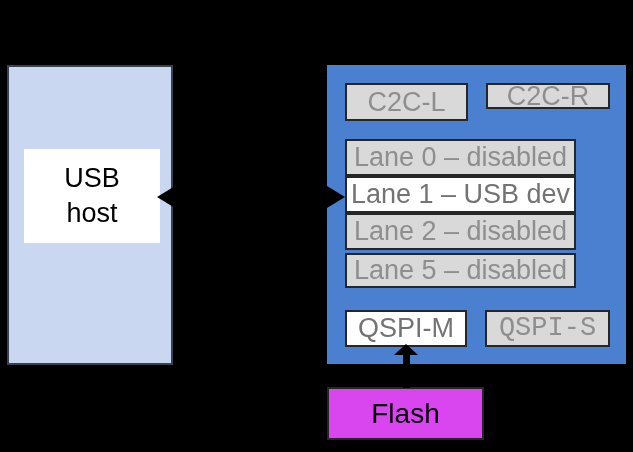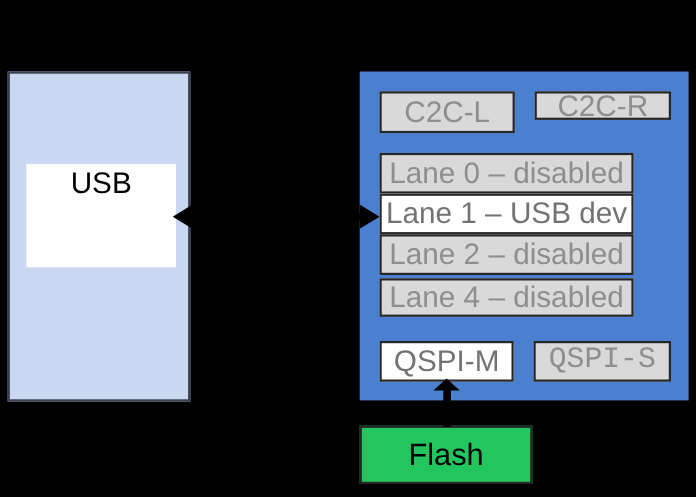--- a/index.html
+++ b/index.html
@@ -12,35 +12,35 @@
   .soc-panel{left:327px;top:65px;width:299px;height:299px;background:#4b7fd0;}
   .block{
     position:absolute;box-sizing:border-box;border:2px solid #262626;
     display:flex;align-items:center;justify-content:center;
     font-size:27px;line-height:1;white-space:nowrap;
   }
   .inactive{background:#d9d9d9;color:#8e8e8e;}
   .active{background:#ffffff;color:#737373;}
   .host-box{
     position:absolute;left:15px;top:82px;width:136px;height:94px;background:#ffffff;
-    display:flex;flex-direction:column;align-items:center;justify-content:space-between;
+    display:flex;flex-direction:column;align-items:center;justify-content:center;
     font-size:27px;line-height:35px;color:#000;text-align:center;
   }
   .c2c-l{left:18px;top:18px;width:123px;height:38px;}
   .c2c-r{left:159px;top:18px;width:124px;height:26px;}
   .lane{left:18px;width:231px;height:37px;}
   .lane0{top:74px;}
   .lane1{top:111px;}
   .lane2{top:148px;}
   .lane3{top:188px;height:35px;}
   .qspi-m{left:18px;top:245px;width:122px;height:37px;}
   .qspi-s{left:158px;top:245px;width:125px;height:37px;font-family:Liberation Mono, monospace;}
   .flash-box{
     position:absolute;left:327px;top:387px;width:157px;height:53px;box-sizing:border-box;
-    background:#22c55e;border:2px solid #262626;
+    background:#d946ef;border:2px solid #262626;
     display:flex;align-items:center;justify-content:center;
     font-size:28px;color:#000;
   }
   
   .arrow-part{position:absolute;}
   .h-shaft{left:174px;top:194px;width:154px;height:6px;background:#000;}
   .h-head-left{left:157px;top:186px;width:0;height:0;
     border-top:11px solid transparent;border-bottom:11px solid transparent;border-right:18px solid #000;}
   .h-head-right{left:327px;top:186px;width:0;height:0;
     border-top:11px solid transparent;border-bottom:11px solid transparent;border-left:18px solid #000;}
@@ -49,31 +49,32 @@
     border-left:12px solid transparent;border-right:12px solid transparent;border-bottom:11px solid #000;}
 </style>
 </head>
 <body>
 
 <div class="canvas">
 
   <div class="panel host-panel">
     <div class="host-box">
       <span>USB</span>
+      <span>host</span>
     </div>
   </div>
 
   <div class="panel soc-panel">
     <div class="block inactive c2c-l">C2C-L</div>
     <div class="block inactive c2c-r">C2C-R</div>
 
     <div class="block inactive lane lane0">Lane 0 – disabled</div>
     <div class="block active lane lane1">Lane 1 – USB dev</div>
     <div class="block inactive lane lane2">Lane 2 – disabled</div>
-    <div class="block inactive lane lane3">Lane 4 – disabled</div>
+    <div class="block inactive lane lane3">Lane 5 – disabled</div>
 
     <div class="block active qspi-m">QSPI-M</div>
     <div class="block inactive qspi-s">QSPI-S</div>
   </div>
 
   <div class="flash-box">Flash</div>
 
   <div>
     <div class="arrow-part h-head-left"></div>
     <div class="arrow-part h-shaft"></div>

